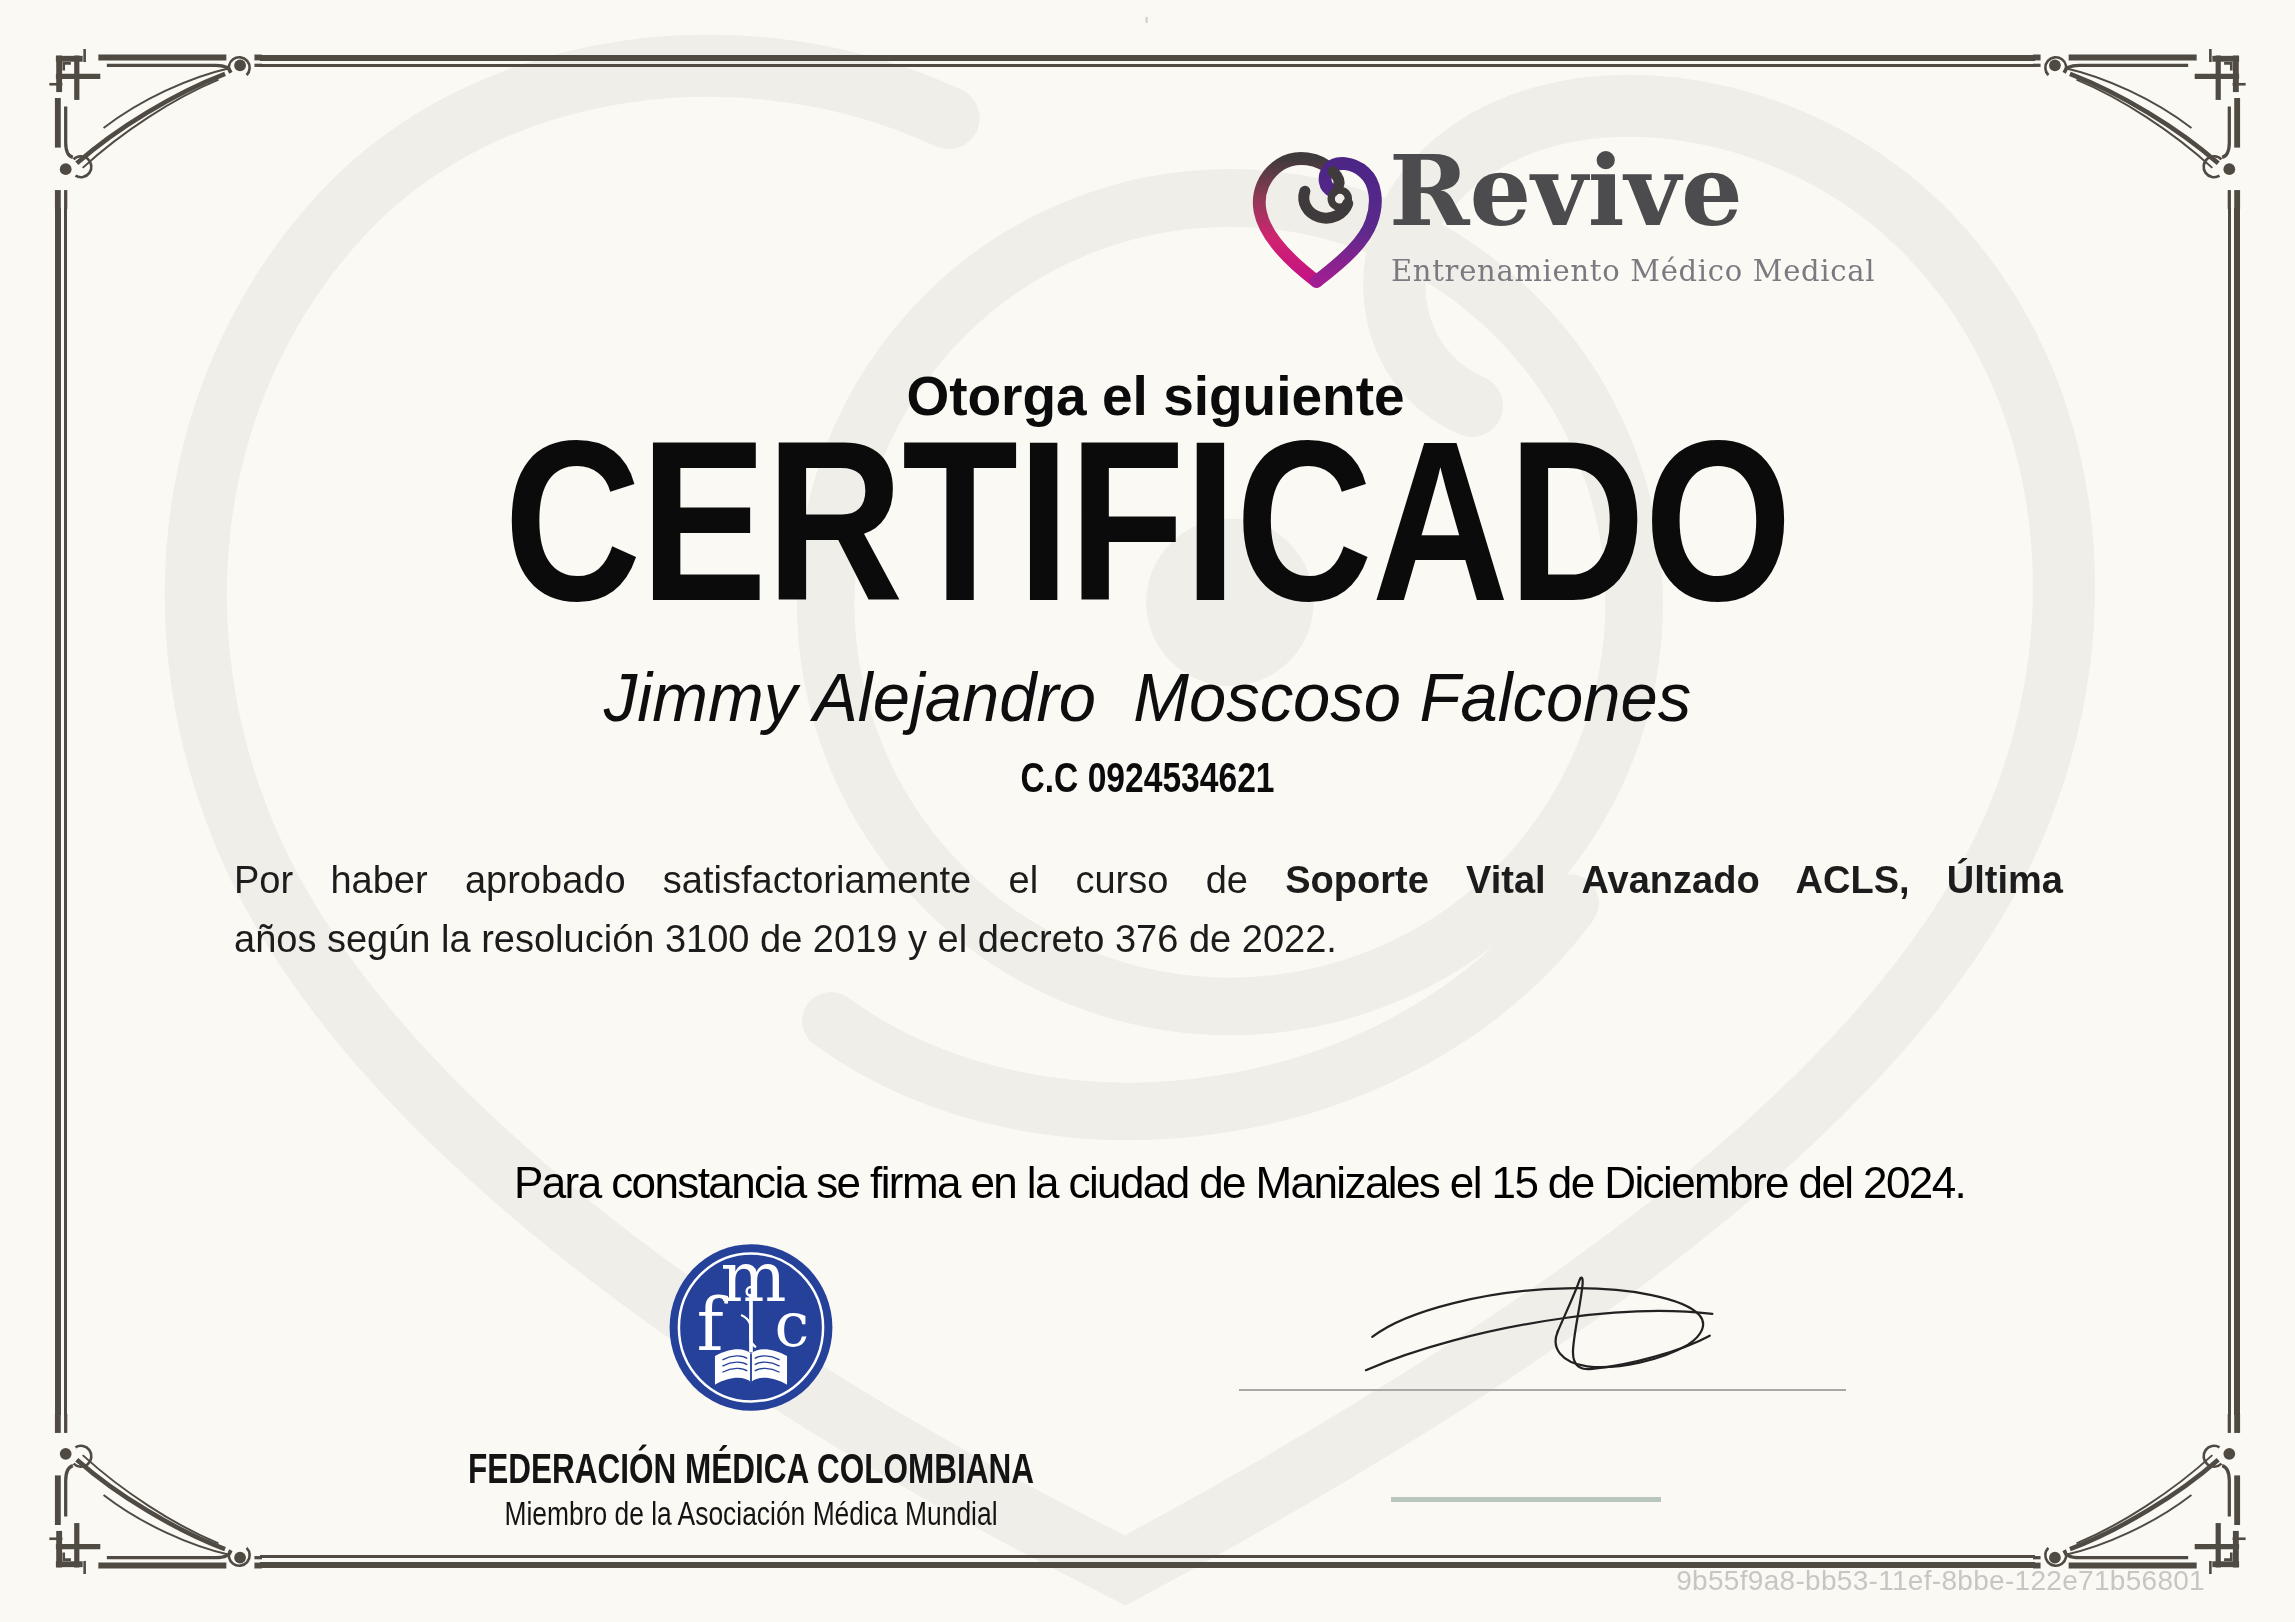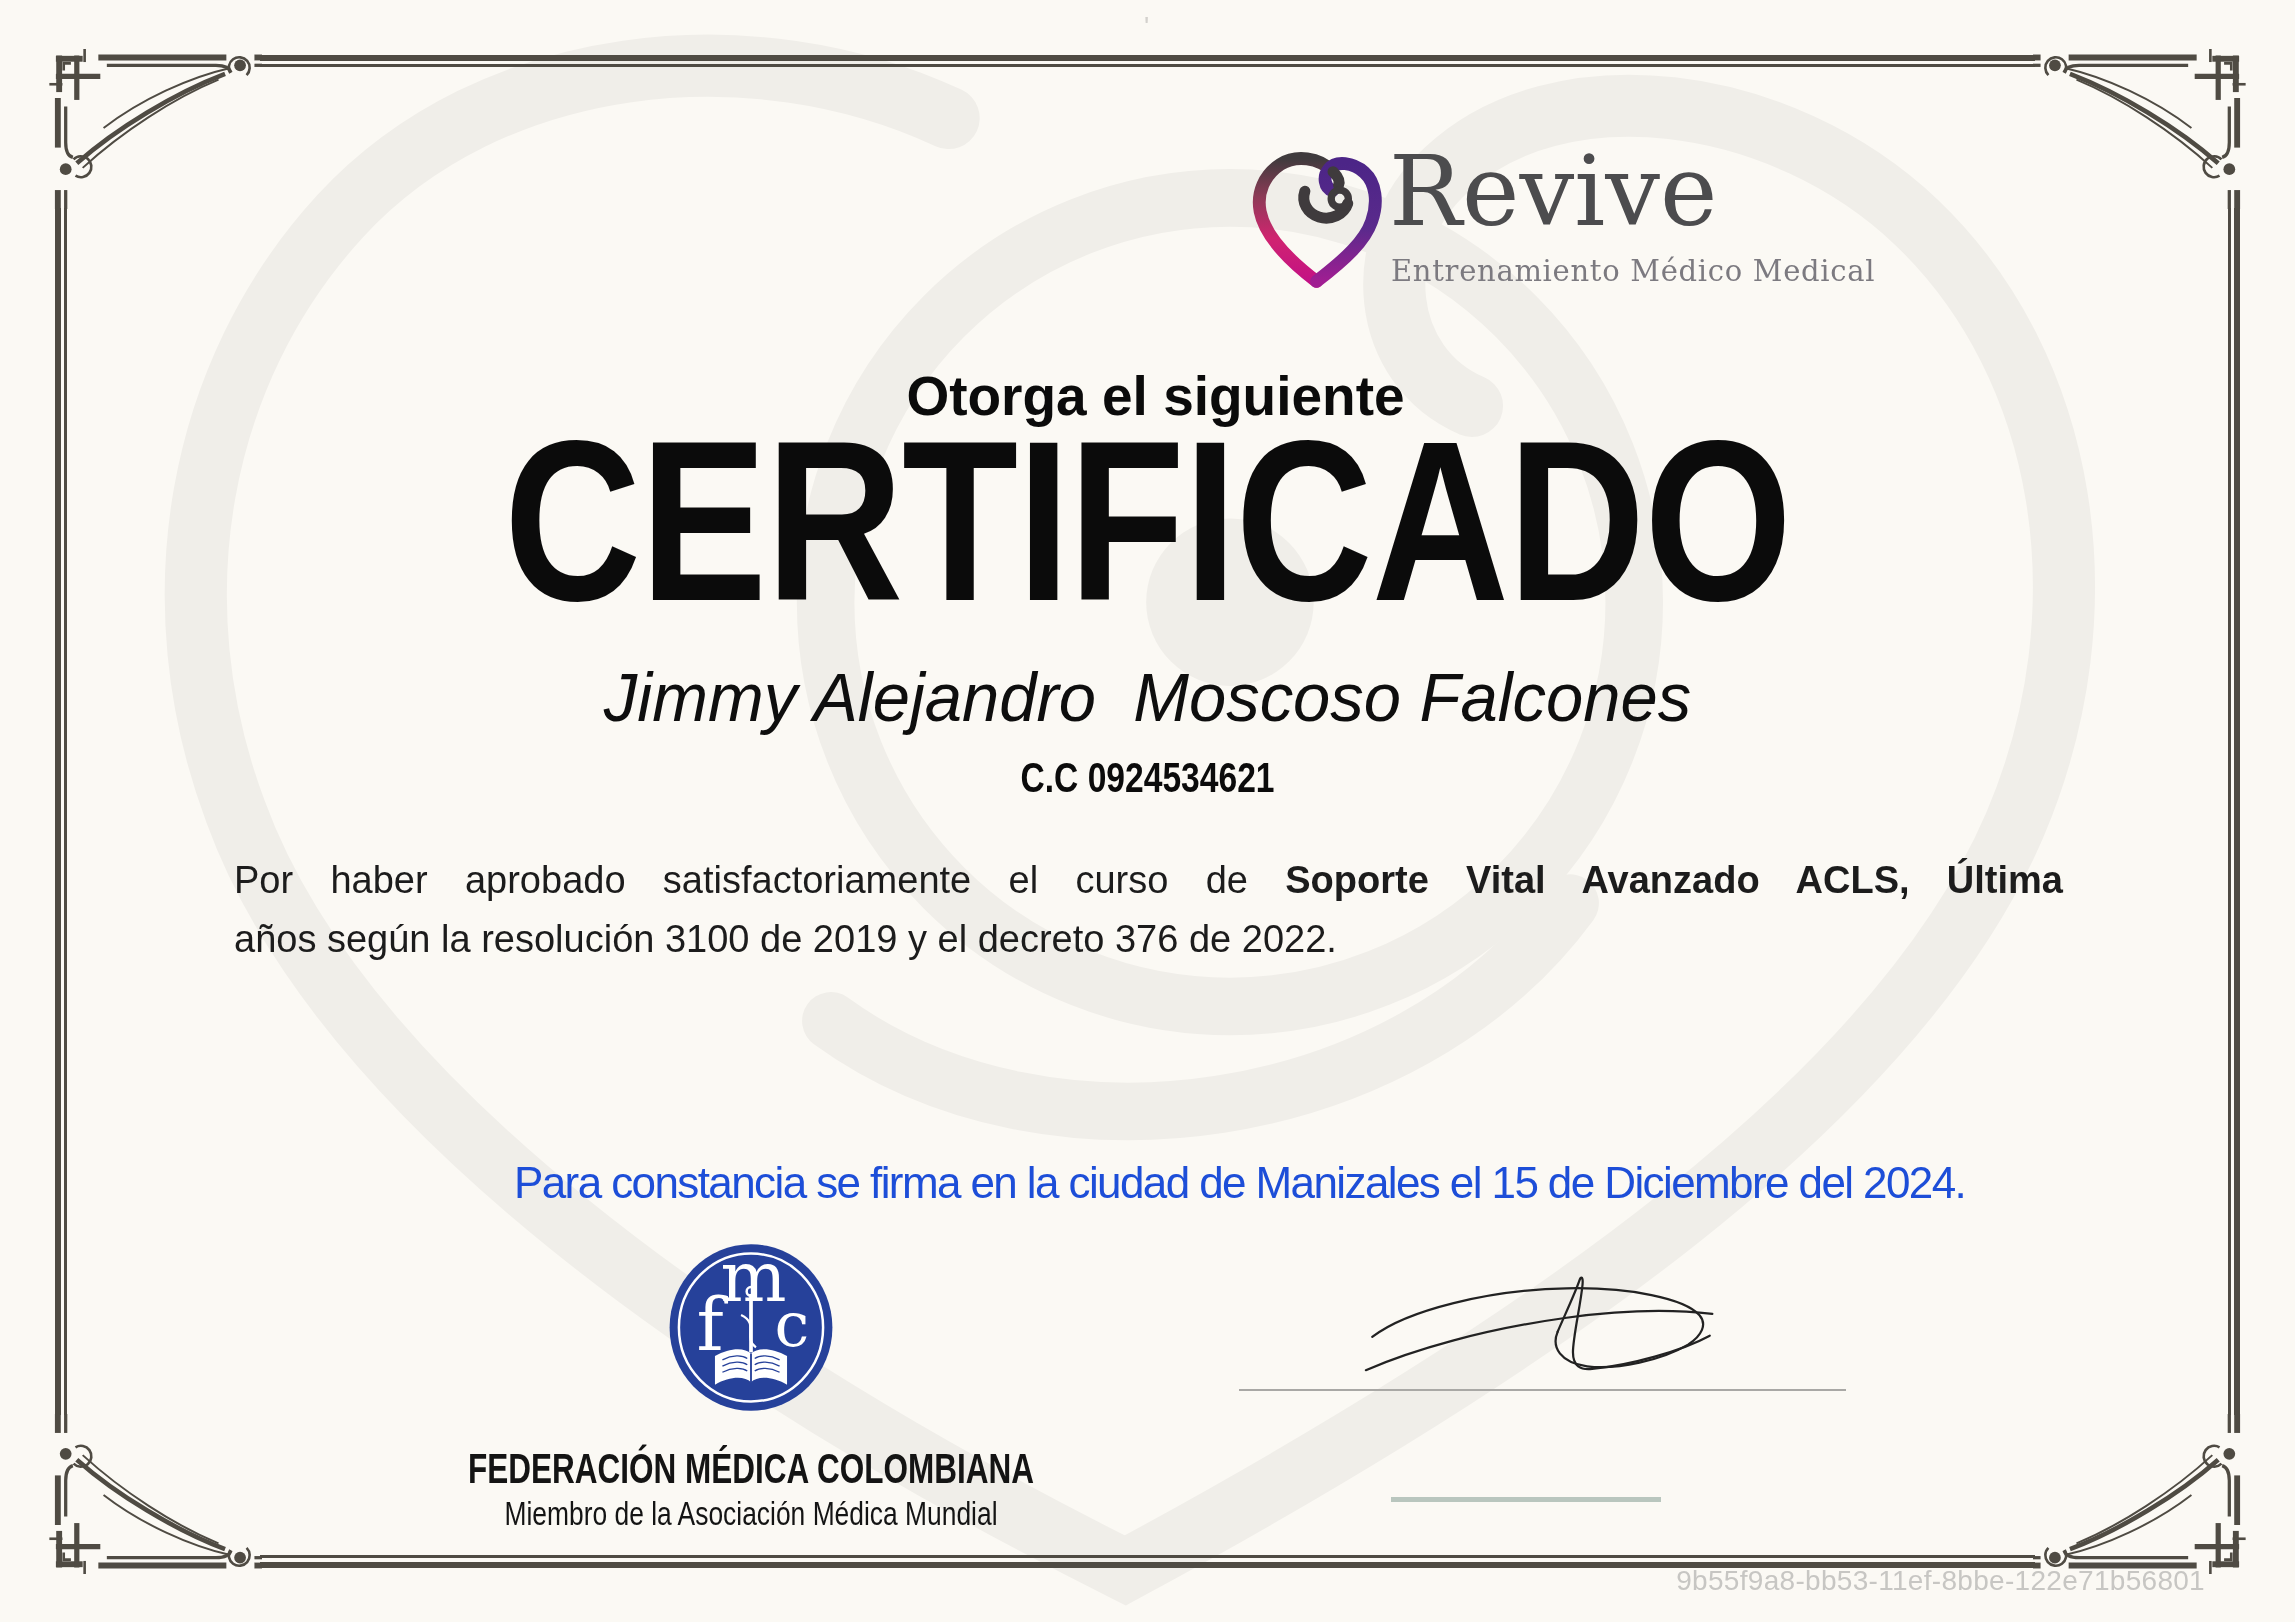--- a/index.html
+++ b/index.html
@@ -14,21 +14,21 @@
   .edge{position:absolute; background:var(--border,#4f4b43); z-index:1;}
   .corner{position:absolute; width:262px; height:209px; z-index:1;}
   .corner.tr{right:0; top:0; transform:scaleX(-1);}
   .corner.bl{left:0; bottom:0; transform:scaleY(-1);}
   .corner.br{right:0; bottom:0; transform:scale(-1,-1);}
   
   .content{position:absolute; z-index:2;}
   .stray-mark{position:absolute; left:1144px; top:10.5px; font-size:27.5px; color:#d3d1cd; z-index:2;}
   .brand-word{
     position:absolute; left:1389px; top:143px; font-family:"DejaVu Serif", serif;
-    font-weight:400; font-size:97px; line-height:1; color:#4c4c4e; letter-spacing:0px;
+    font-weight:700; font-size:97px; line-height:1; color:#4c4c4e; letter-spacing:0px;
   }
   .brand-tagline{
     position:absolute; left:1391px; top:254px; font-family:"DejaVu Serif", serif;
     font-size:29px; color:#7c7a80; letter-spacing:0.7px;
   }
   .presents{
     position:absolute; left:8px; width:2295px; top:364px; text-align:center;
     font-size:55px; font-weight:bold; color:#0b0b0b;
   }
   .cert-title{
@@ -48,21 +48,21 @@
   }
   .para{
     position:absolute; left:234px; top:851px; width:1829px;
     font-size:38px; line-height:59px; color:#1c1c1c; letter-spacing:0;
   }
   .para-line{text-align:justify; text-align-last:justify; white-space:normal;}
   .para-line:last-child{text-align-last:left;}
   .para .b{font-weight:bold;}
   .closing{
     position:absolute; left:514px; top:1158px; width:1570px;
-    font-size:44px; letter-spacing:-1.6px; color:#1d4ed8; white-space:nowrap;
+    font-size:44px; letter-spacing:-1.6px; color:#000000; white-space:nowrap;
   }
   
   .fmc-logo{position:absolute; left:664px; top:1240px;}
   .fmc-org{
     position:absolute; left:751px; top:1445px; font-size:42px; font-weight:bold;
     color:#141414; white-space:nowrap;
     transform:translateX(-50%) scaleX(.75); transform-origin:50% 50%;
   }
   .fmc-sub{
     position:absolute; left:751px; top:1495px; font-size:33px; color:#141414;

